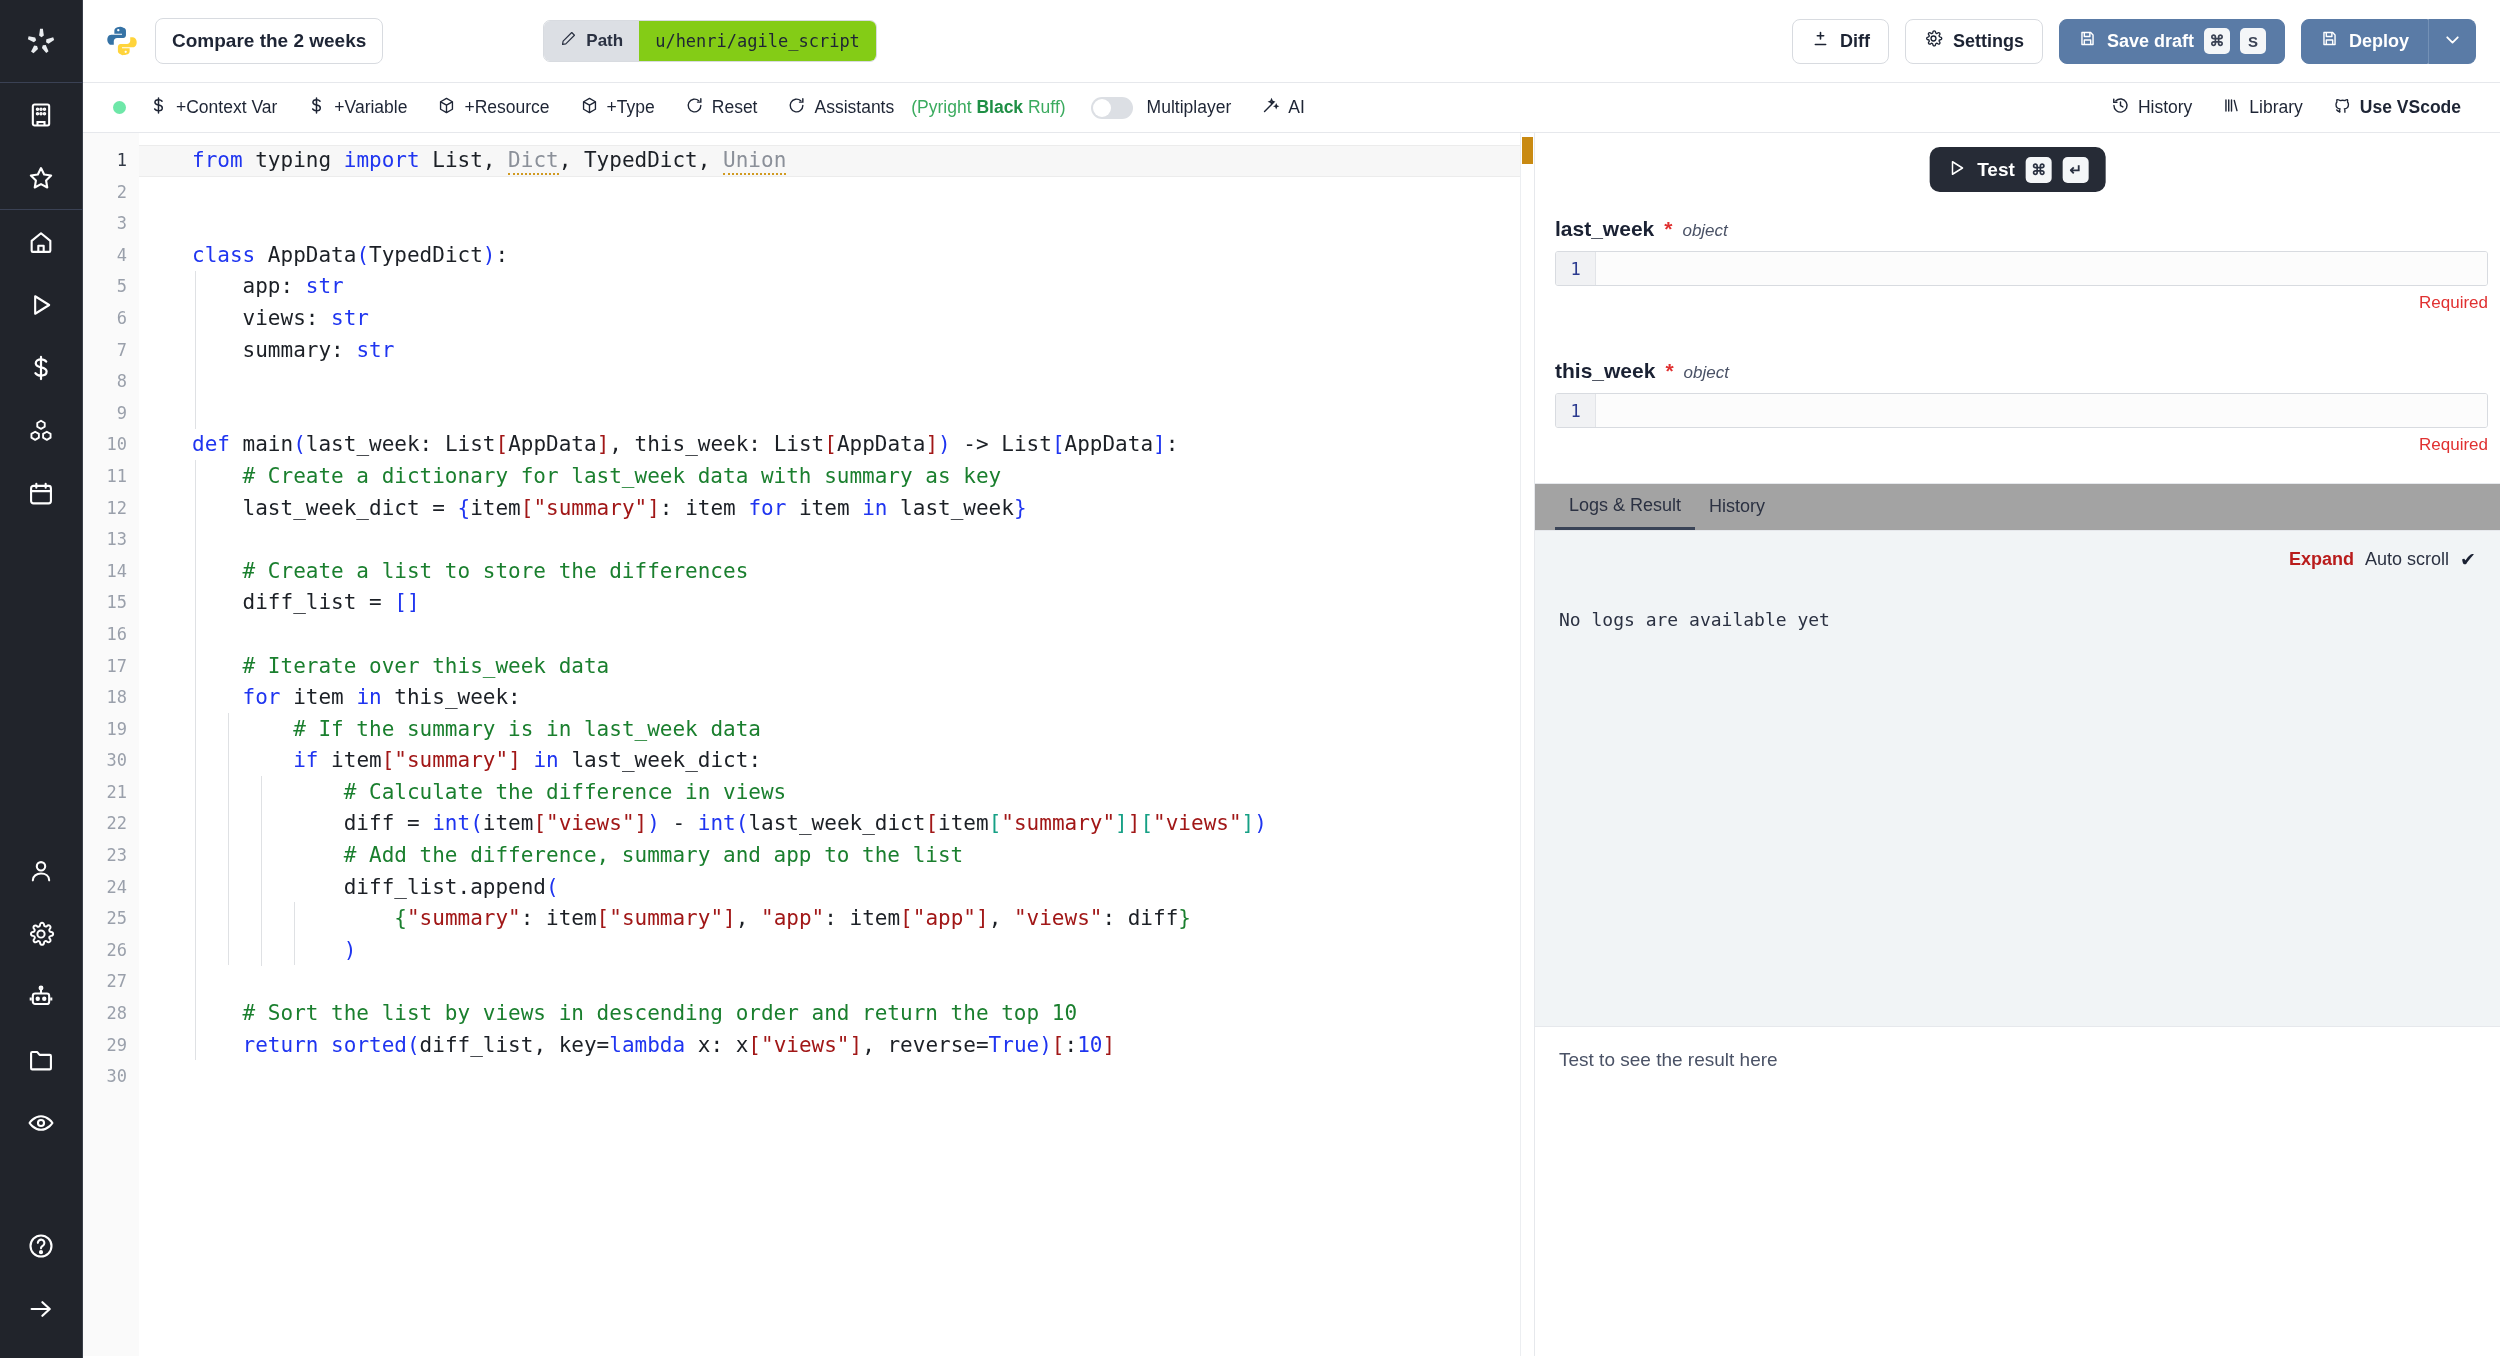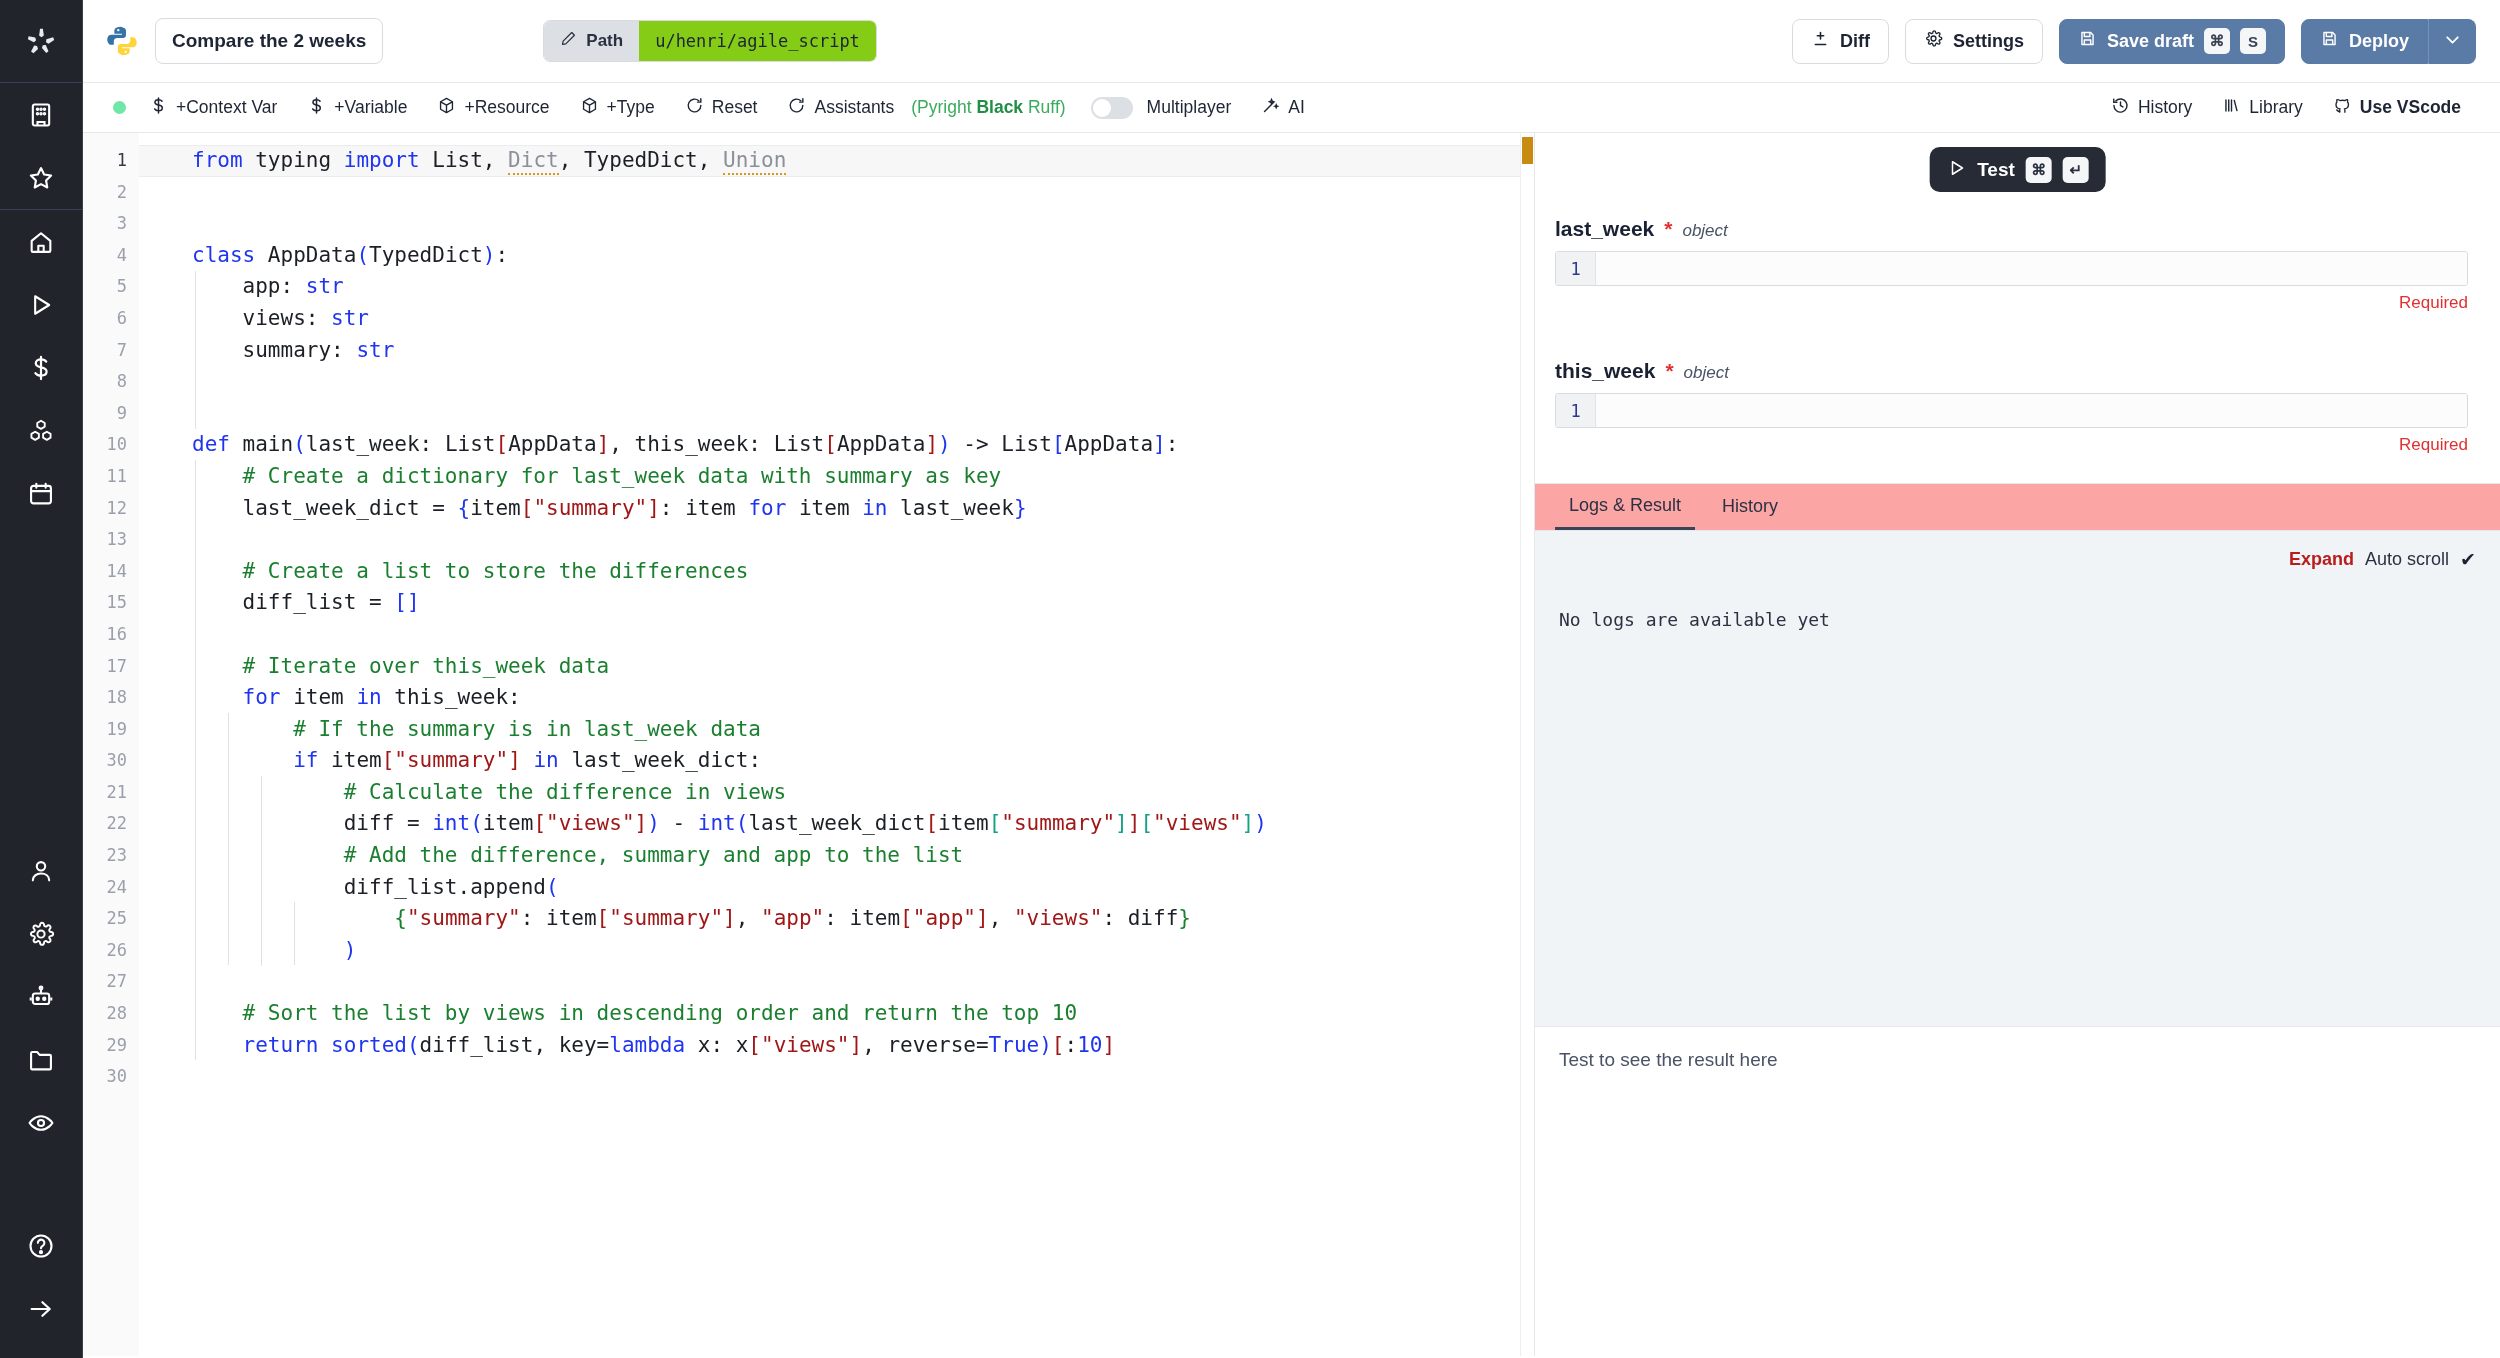--- a/index.html
+++ b/index.html
@@ -164,21 +164,21 @@
   .g3 { left: 122px; }
   .g4 { left: 155px; }
   .overview {
     position: absolute; right: 0; top: 0; bottom: 0; width: 14px;
     background: #fff; border-left: 1px solid #eceef1;
   }
   .ov-mark { position: absolute; right: 1px; width: 11px; height: 27px; background: #c98a12; }
 
   
   .right { flex: 1 1 auto; display: flex; flex-direction: column; min-width: 0; background: #fff; }
-  .args-pane { flex: 0 0 350px; position: relative; padding: 28px 32px 0 20px; }
+  .args-pane { flex: 0 0 350px; position: relative; padding: 28px 12px 0 20px; }
   .test-pill {
     position: absolute; top: 14px; left: 50%; transform: translateX(-50%);
     background: #262b36; color: #fff; border-radius: 10px;
     height: 45px; display: flex; align-items: center; gap: 11px;
     padding: 0 17px; cursor: pointer;
   }
   .test-pill .lbl { font-size: 19px; font-weight: 700; }
   .test-pill .kbd { background: #f4f6f8; color: #2a3142; }
   .arg-label {
     font-size: 21px; font-weight: 700; color: #1a2133;
@@ -194,23 +194,23 @@
   .arg-input .ln {
     width: 40px; flex: 0 0 40px; background: #f1f2f4;
     display: flex; align-items: center; justify-content: center;
     font-family: "DejaVu Sans Mono", monospace; font-size: 17px; color: #2b3a8f;
     border-right: 1px solid #e2e4e8;
   }
   .arg-input .fieldbox { flex: 1 1 auto; background: #fcfcfc; }
   .req { text-align: right; color: #e03131; font-size: 17px; margin-top: 7px; }
 
   .logs-tabs {
-    display: flex; align-items: flex-end; gap: 13px;
+    display: flex; align-items: flex-end; gap: 0;
     border-top: 1px solid #e6e8ec; border-bottom: 1px solid #e6e8ec;
-    padding: 0 20px; height: 48px; flex: 0 0 48px; background: #fca5a5;
+    padding: 0 20px; height: 48px; flex: 0 0 48px; background: #a3a3a3;
   }
   .logs-tab {
     font-size: 18px; color: #2b3142; padding: 0 14px;
     height: 47px; display: flex; align-items: center; cursor: pointer;
   }
   .logs-tab.active { font-weight: 500; border-bottom: 3px solid #3a4457; }
   .logs-head {
     background: #f1f4f6; height: 56px; flex: 0 0 56px;
     display: flex; align-items: center; justify-content: flex-end;
     gap: 11px; padding: 0 24px;

